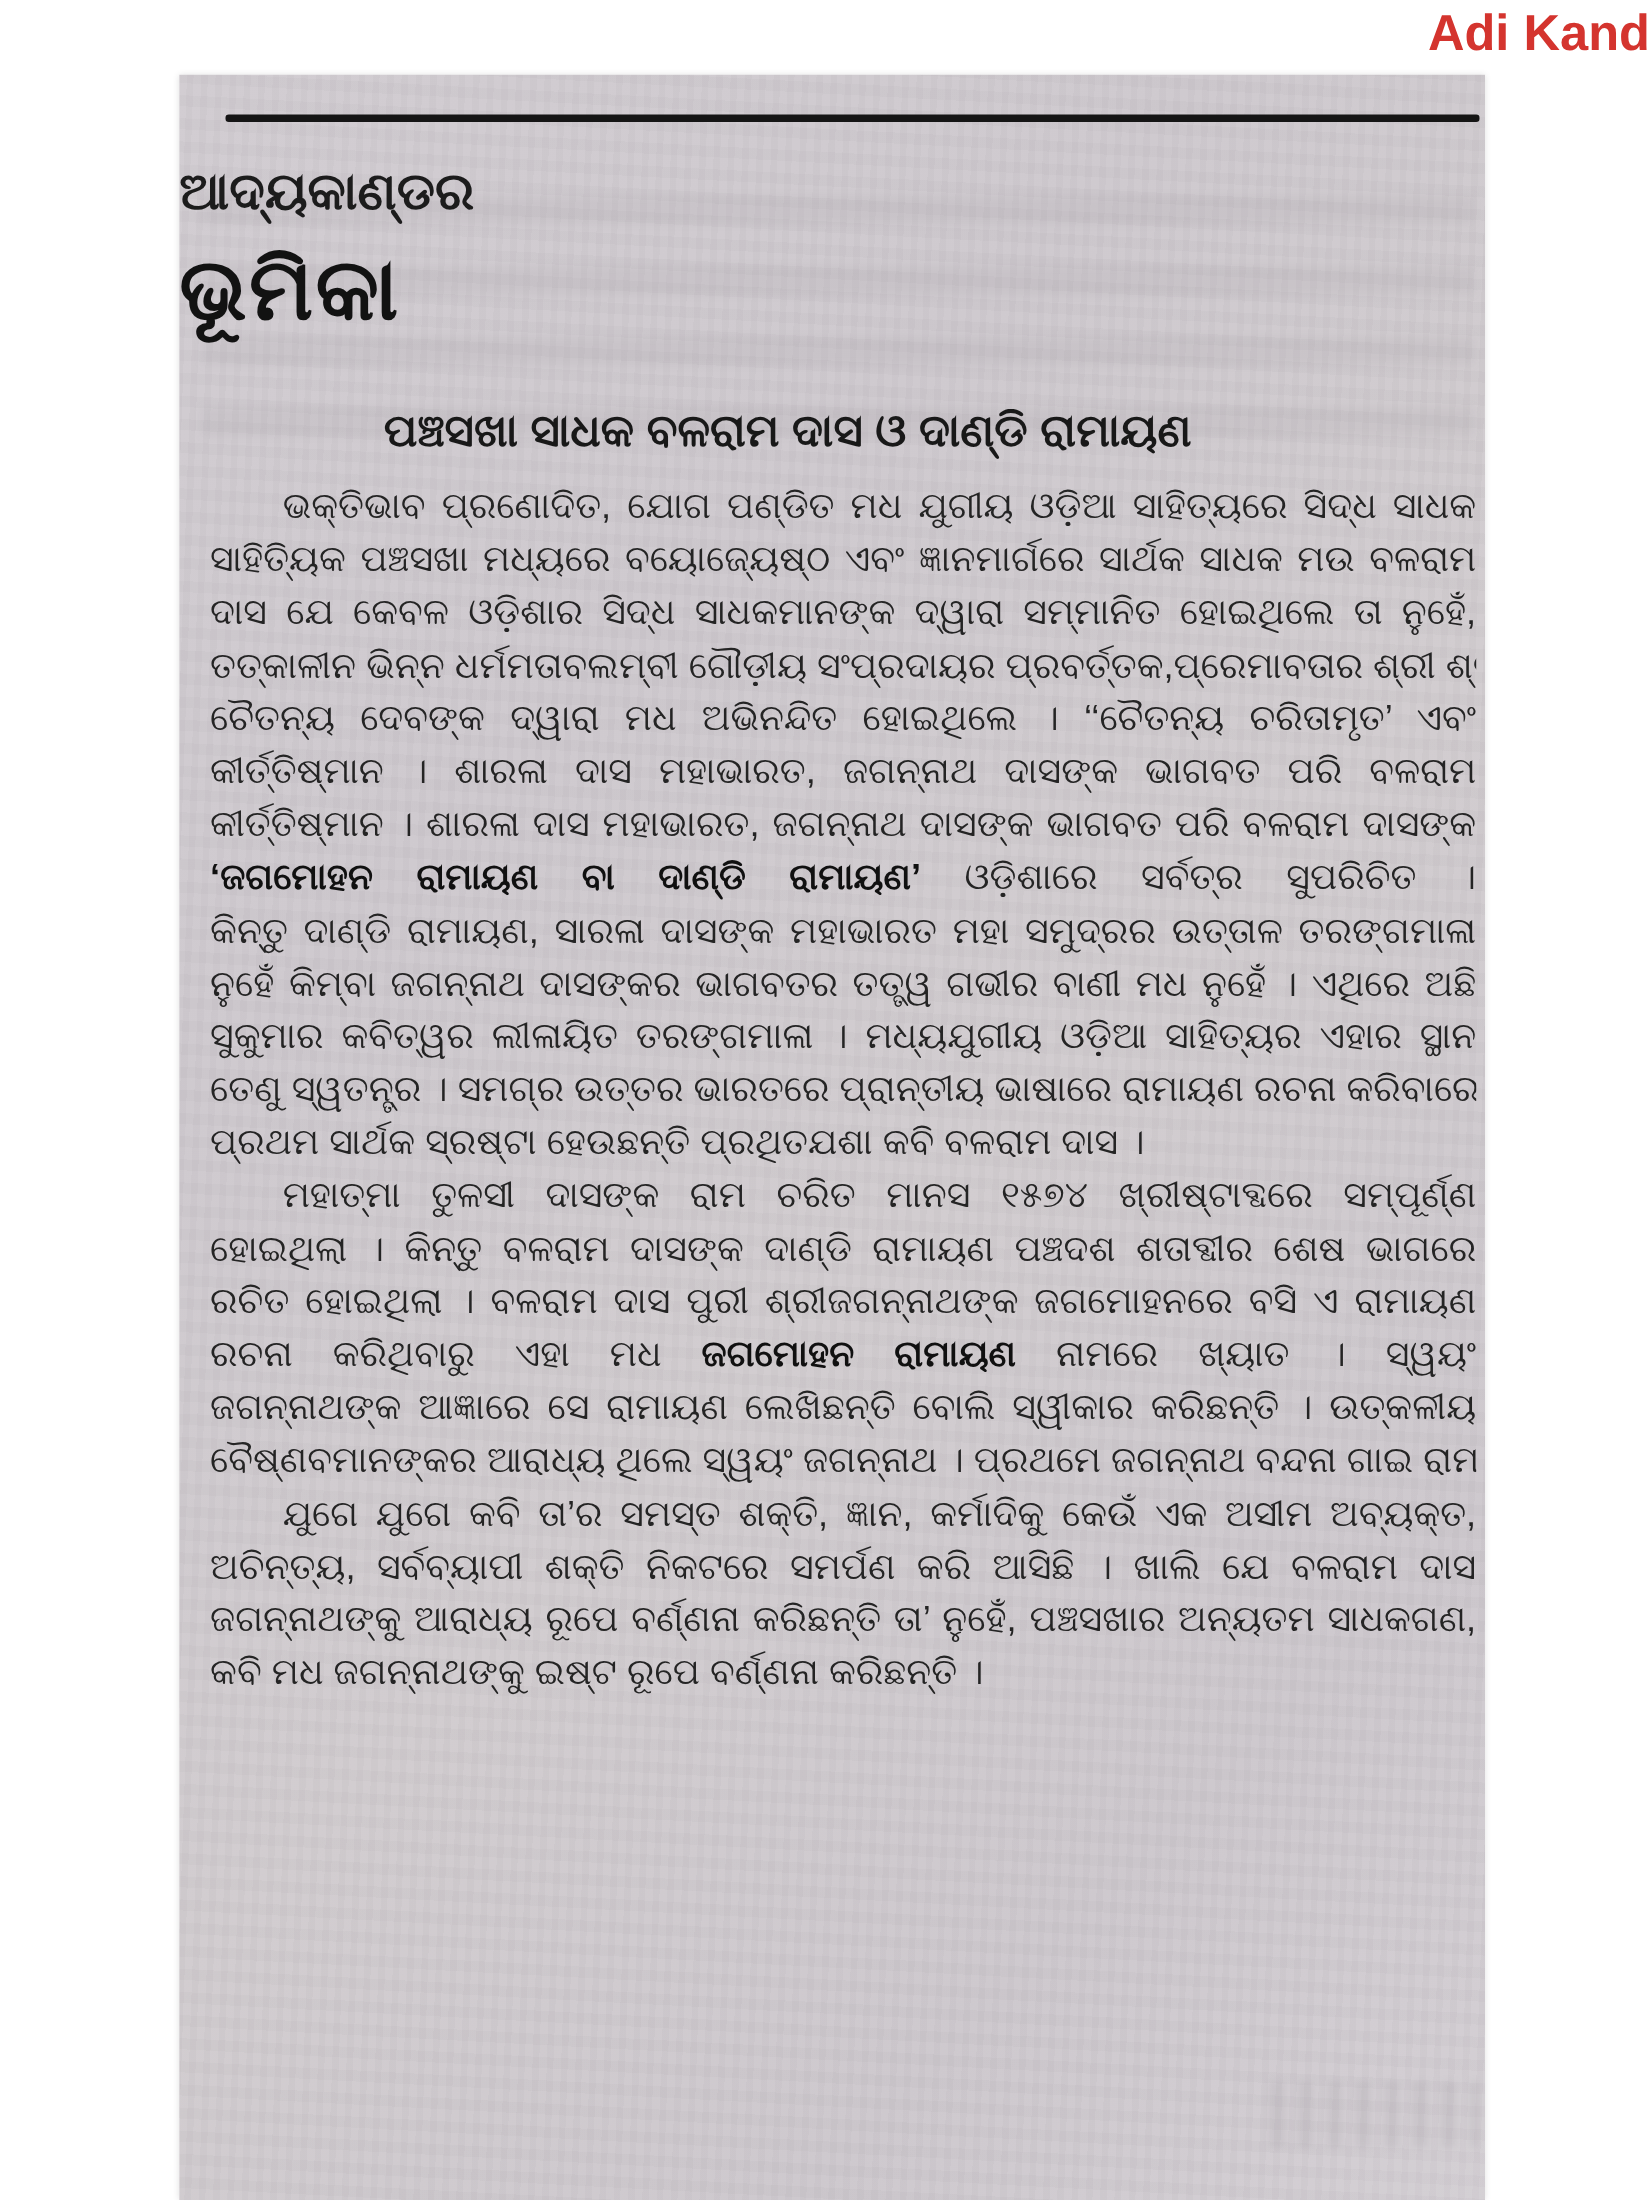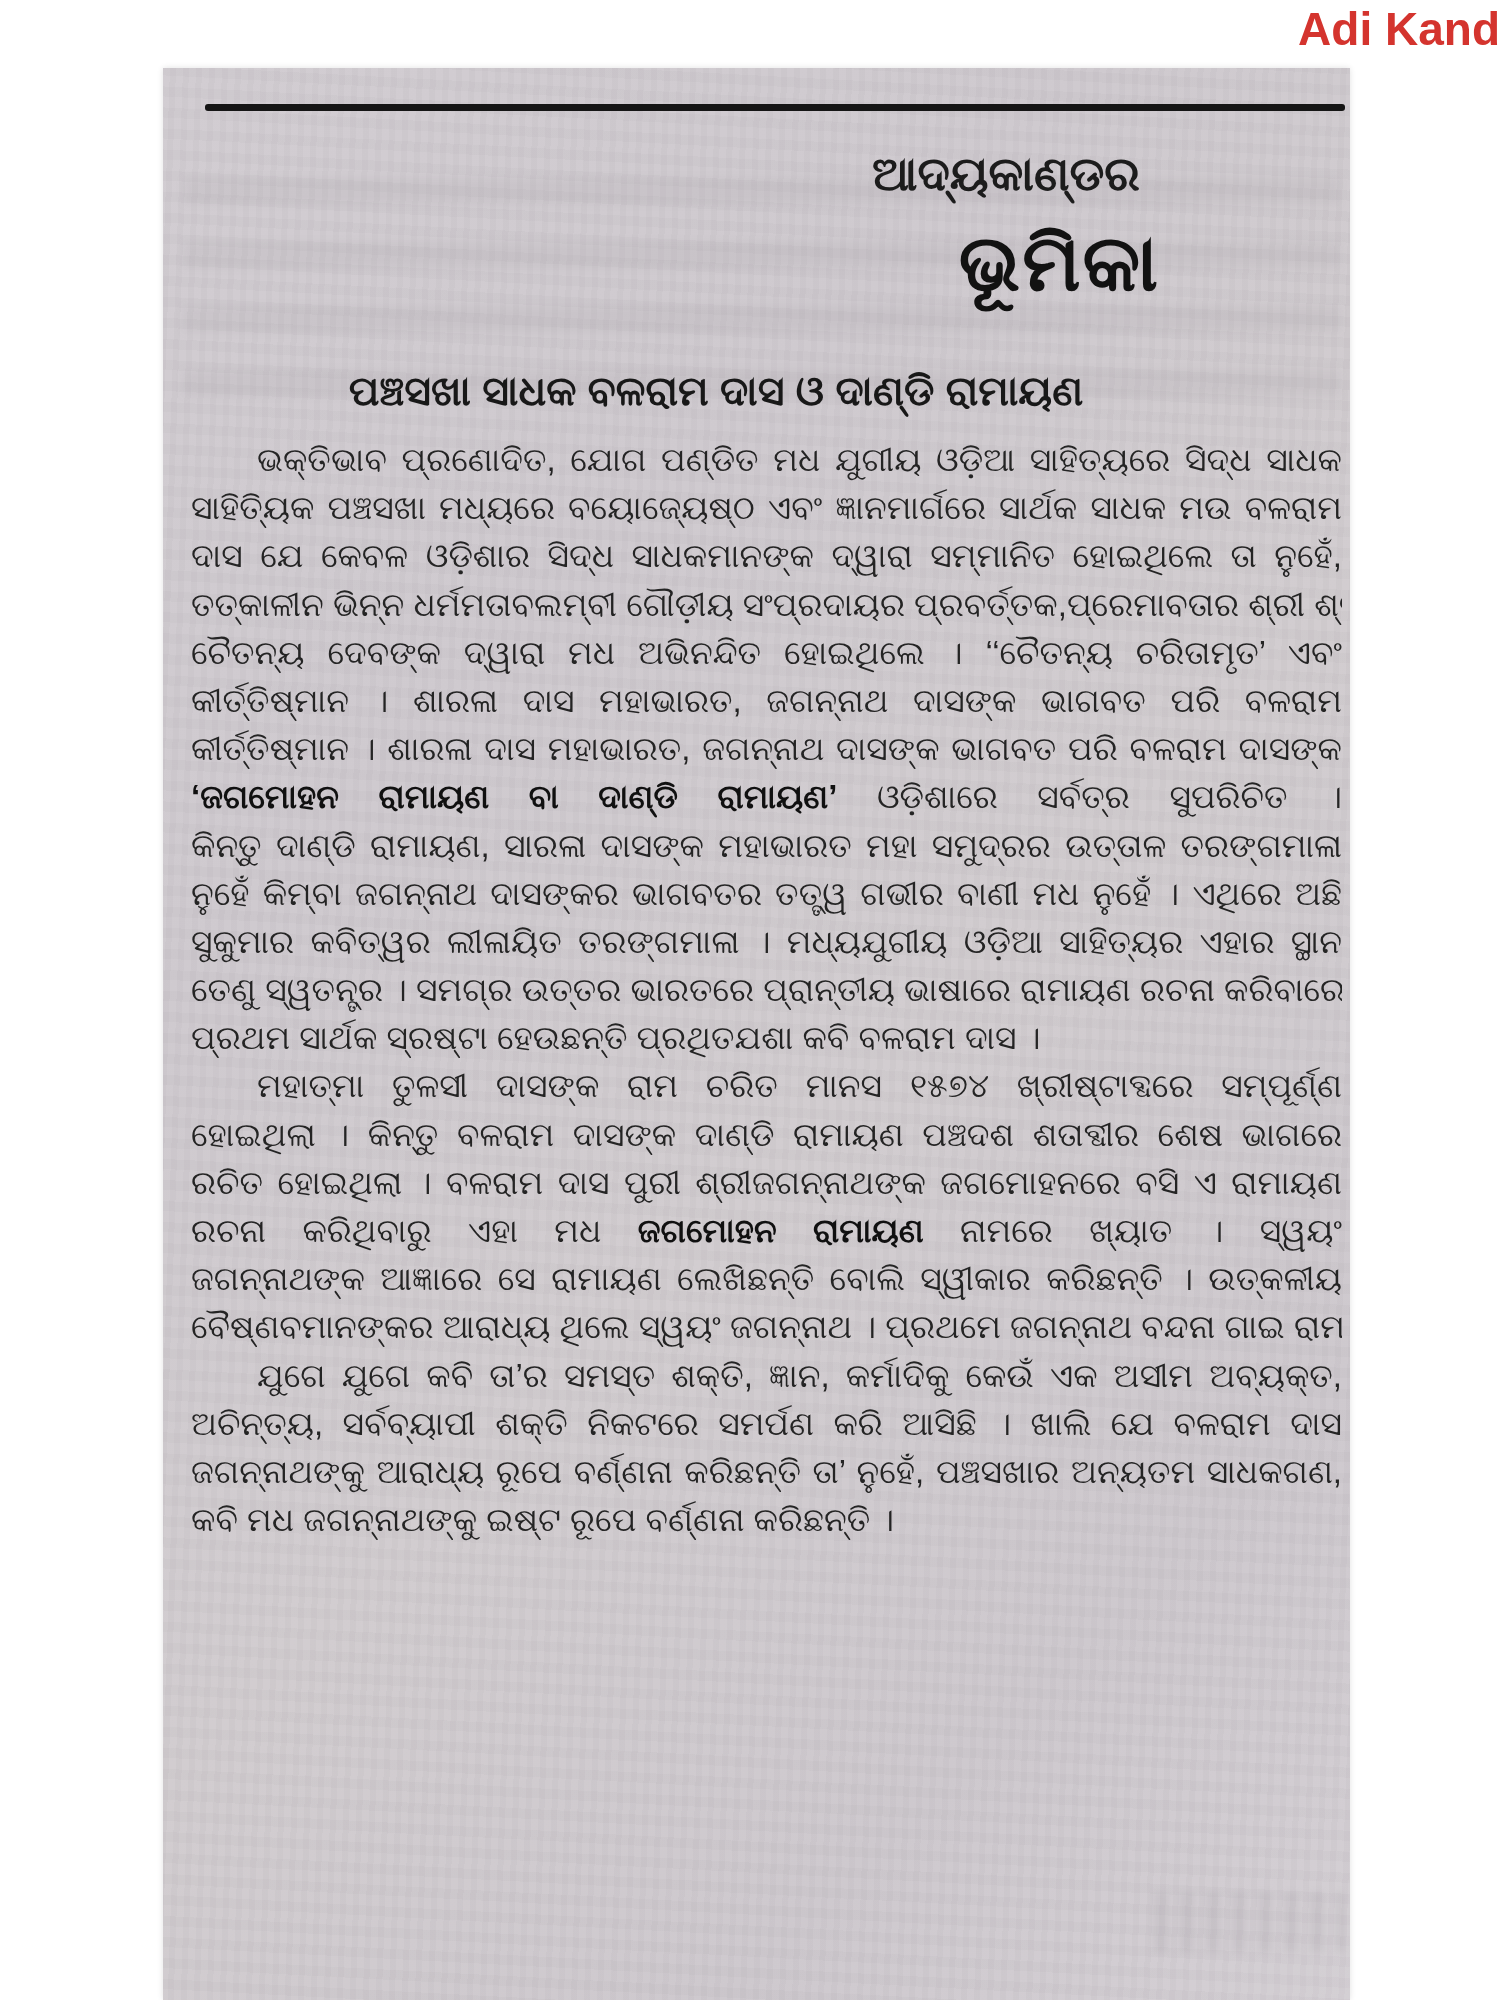--- a/index.html
+++ b/index.html
@@ -30,26 +30,26 @@
     background:repeating-linear-gradient(180deg,
       rgba(130,125,133,.16) 0 26px, rgba(205,200,205,0) 26px 64px);
     filter:blur(4px);opacity:.55;pointer-events:none;
   }
   .top-rule{
     position:absolute;left:42px;top:36px;width:1140px;height:7px;
     background:#151515;border-radius:3px;
   }
   .kanda-heading{
     position:absolute;top:78px;left:0;width:100%;box-sizing:border-box;
-    text-align:right;padding-right:210px;
+    text-align:left;
     font-size:47px;font-weight:700;color:#1c1c1c;
   }
   .bhumika-heading{
     position:absolute;top:150px;left:0;width:100%;box-sizing:border-box;
-    text-align:right;padding-right:190px;
+    text-align:left;padding-right:190px;
     font-size:78px;font-weight:800;color:#121212;letter-spacing:2px;
   }
   .subheading{
     position:absolute;top:300px;left:0;width:100%;box-sizing:border-box;
     text-align:center;padding-right:81px;
     font-size:41px;font-weight:700;color:#181818;
   }
   .body-text{
     position:absolute;top:368px;left:28px;right:8px;
     font-size:33px;color:#242424;

